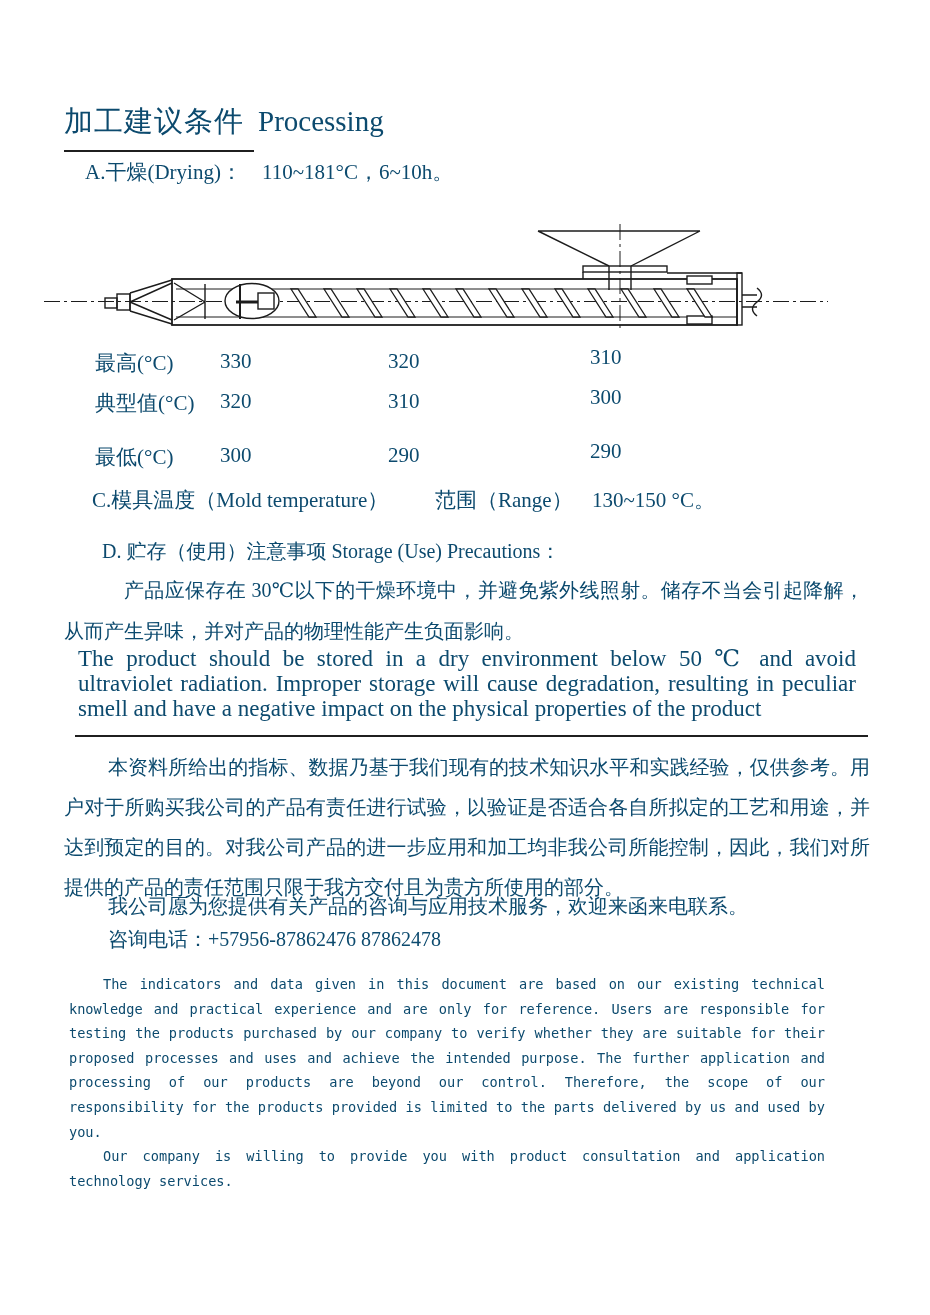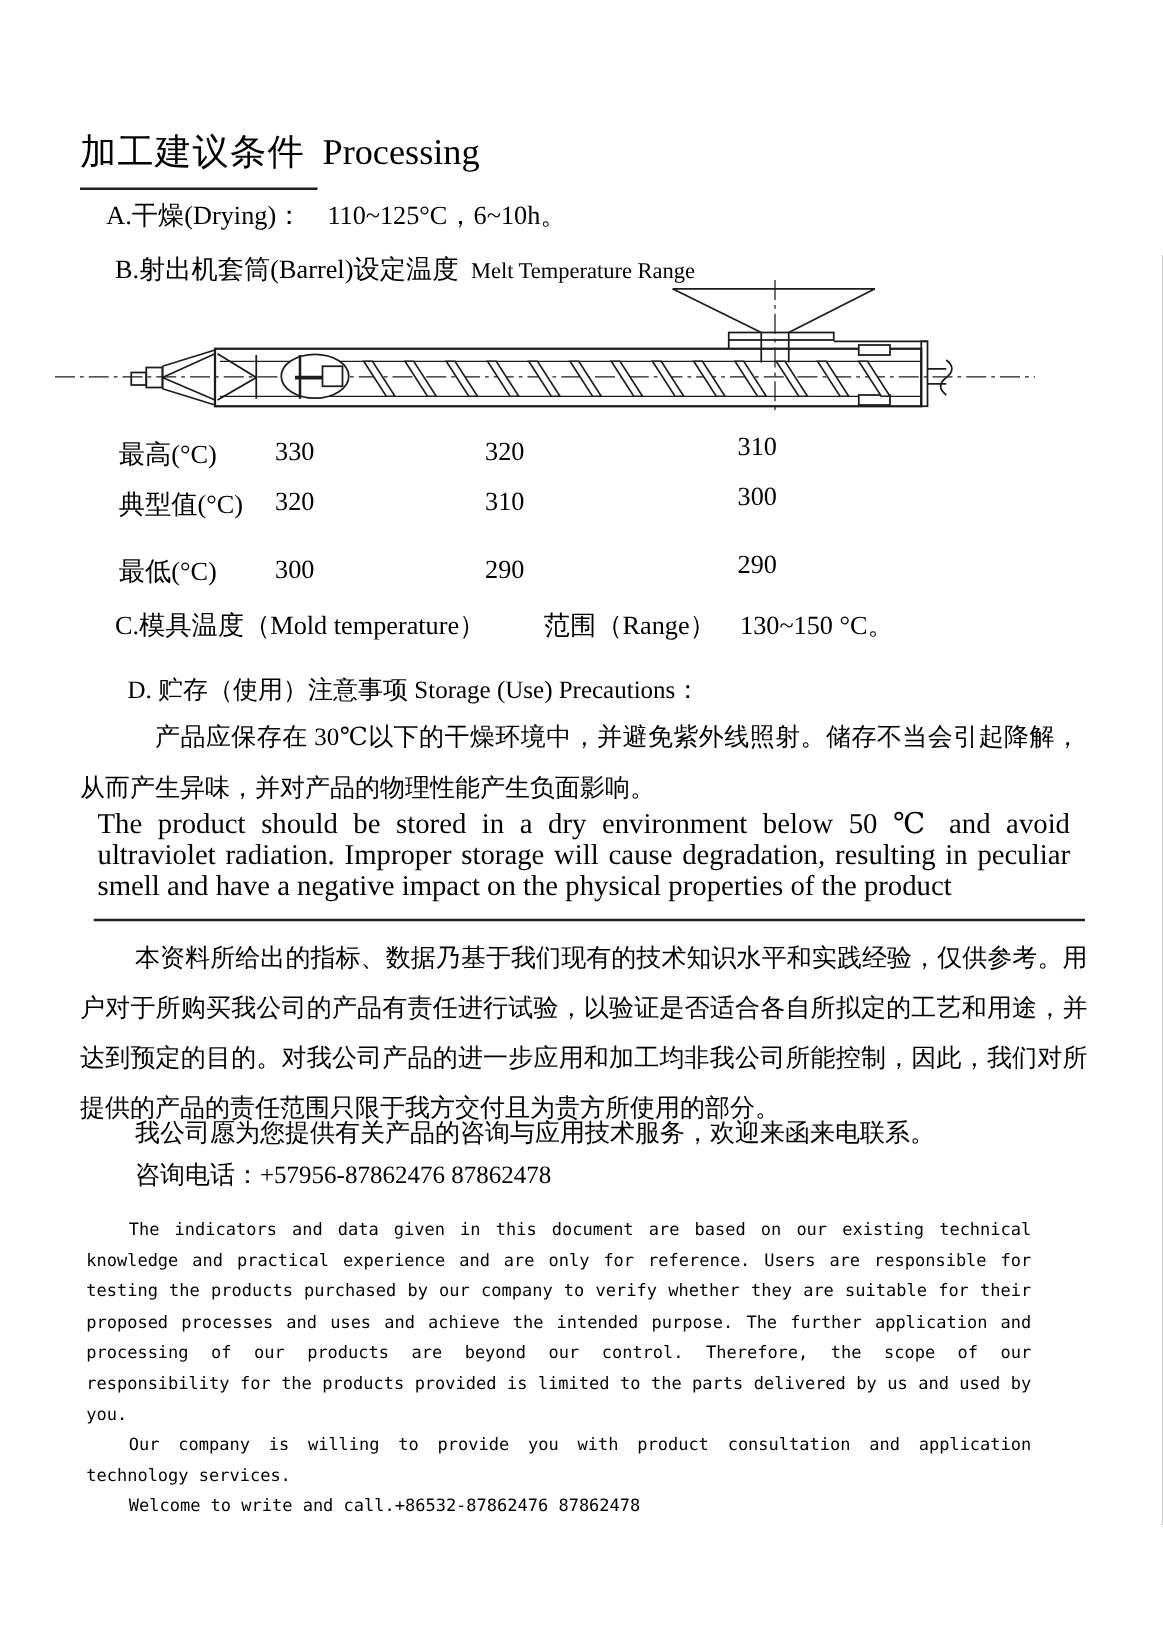--- a/index.html
+++ b/index.html
@@ -1,21 +1,21 @@
 <!DOCTYPE html>
 <html><head>
 <meta charset="utf-8">
 <style>
   html,body{margin:0;padding:0;background:#9a9a9a;}
   .page{
     position:relative;
     width:930px;height:1315px;
     margin:0 auto;
     background:#ffffff;
-    color:#000000;
+    color:#0c4a6e;
     font-family:"Liberation Serif","DejaVu Serif",serif;
     overflow:hidden;
   }
   .abs{position:absolute;}
   
   .title{left:64px;top:102px;font-size:29px;letter-spacing:1px;white-space:nowrap;}
   .title .en{margin-left:14px;letter-spacing:0;}
   .title-underline{left:64px;top:150px;width:190px;height:2px;background:#1f1f1f;}
   
   .line{white-space:nowrap;font-size:21px;}
@@ -61,26 +61,23 @@
 <body>
 
 <div class="page">
 
   <h1 class="abs title" style="margin:0;font-weight:normal;">
     <span>加工建议条件</span><span class="en">Processing</span>
   </h1>
   <div class="abs title-underline"></div>
 
   <div class="abs line a-line">
-    <span>A.干燥(Drying)：</span><span class="val">110~125°C，6~10h。</span>
+    <span>A.干燥(Drying)：</span><span class="val">110~181°C，6~10h。</span>
   </div>
 
-  <div class="abs line b-line">
-    <span>B.射出机套筒(Barrel)设定温度</span><span class="en">Melt Temperature Range</span>
-  </div>
 
   <svg class="abs diagram" width="830" height="132" viewBox="40 220 830 132" xmlns="http://www.w3.org/2000/svg">
     <defs>
       <path id="fl" d="M0,0 h7 l18,28 h-7 z"></path>
     </defs>
     <g stroke="#1c1c1c" fill="none" stroke-width="1.4">
 
       <path class="thin" d="M44,301.5 H828" stroke-dasharray="16,4,3,4"></path>
 
       <rect x="172" y="279" width="565" height="46" stroke-width="1.8"></rect>
@@ -160,16 +157,15 @@
 
   <div class="abs hr-line"></div>
 
   <div class="abs p-zh-disc">本资料所给出的指标、数据乃基于我们现有的技术知识水平和实践经验，仅供参考。用户对于所购买我公司的产品有责任进行试验，以验证是否适合各自所拟定的工艺和用途，并达到预定的目的。对我公司产品的进一步应用和加工均非我公司所能控制，因此，我们对所提供的产品的责任范围只限于我方交付且为贵方所使用的部分。</div>
   <div class="abs p-zh-service">我公司愿为您提供有关产品的咨询与应用技术服务，欢迎来函来电联系。</div>
   <div class="abs p-zh-phone">咨询电话：+57956-87862476 87862478</div>
 
   <div class="abs en-block">
     <p>The indicators and data given in this document are based on our existing technical knowledge and practical experience and are only for reference. Users are responsible for testing the products purchased by our company to verify whether they are suitable for their proposed processes and uses and achieve the intended purpose. The further application and processing of our products are beyond our control. Therefore, the scope of our responsibility for the products provided is limited to the parts delivered by us and used by you.</p>
     <p>Our company is willing to provide you with product consultation and application technology services.</p>
-    <p class="nojust">Welcome to write and call.+86532-87862476 87862478</p>
   </div>
 
 </div>
 
 </body></html>

